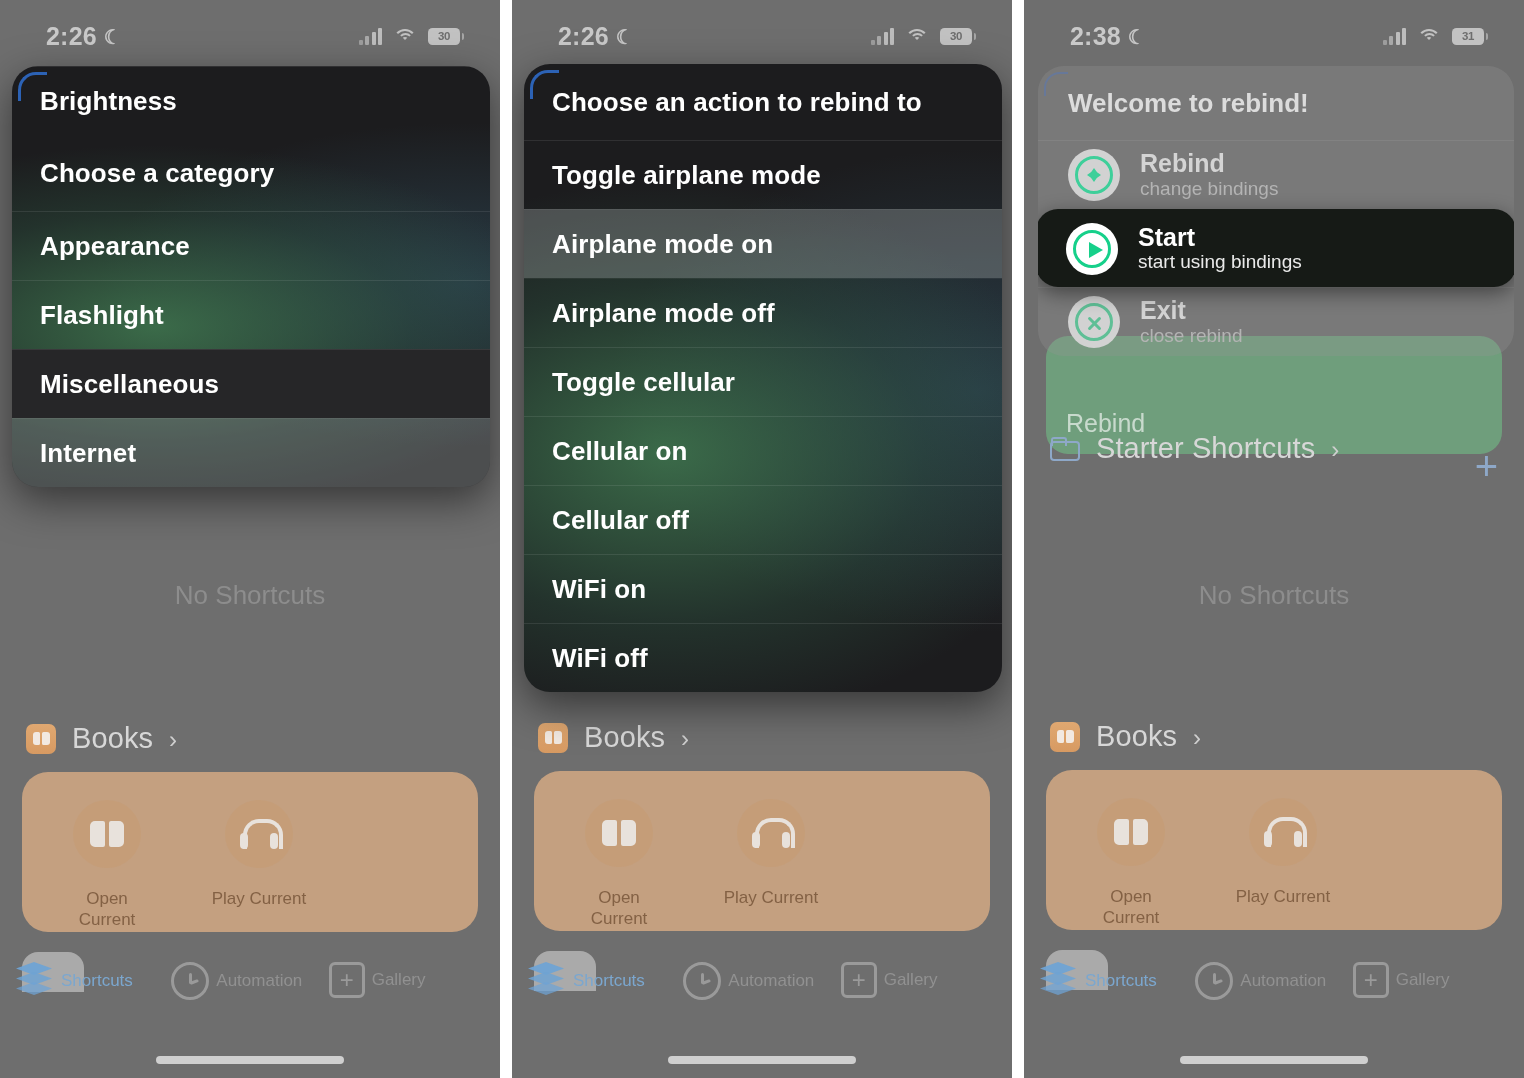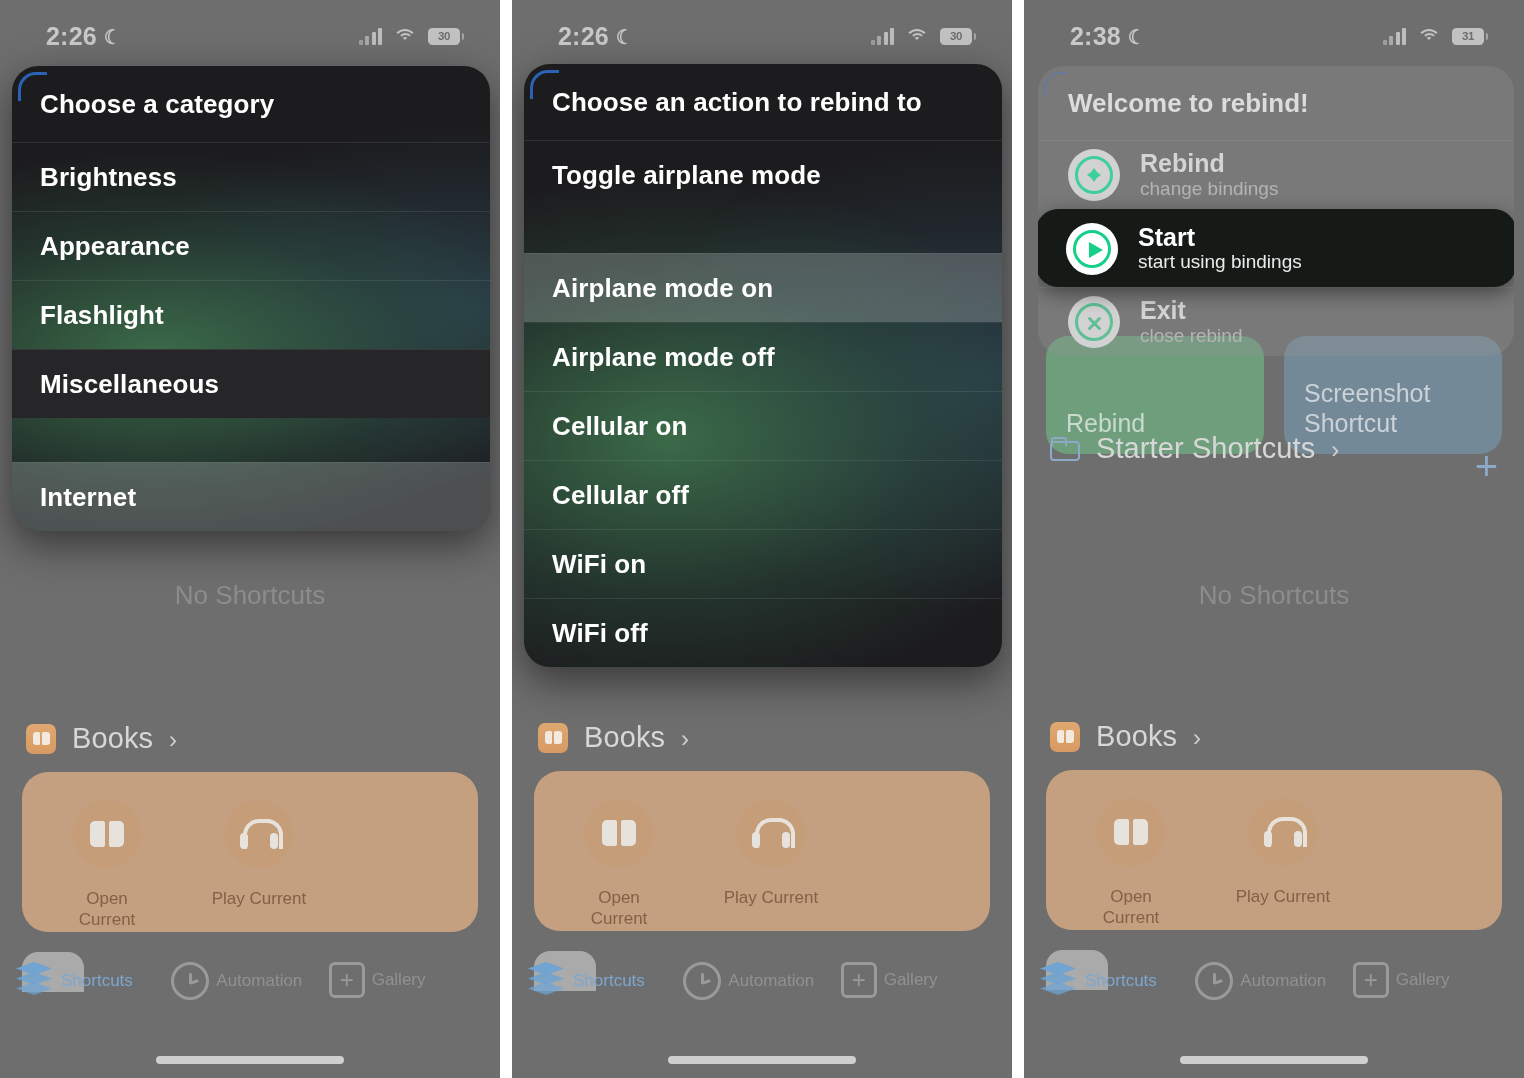--- a/index.html
+++ b/index.html
@@ -144,21 +144,21 @@
       radial-gradient(110% 55% at 95% 52%, rgba(52,86,104,.55) 0%, rgba(0,0,0,0) 70%);
   }
   .ctx-row {
     position: relative; z-index: 2;
     height: 69px; display:flex; align-items:center;
     padding: 0 28px;
     color: #fff; font-size: 26px; font-weight: 700; letter-spacing: .1px;
     border-top: 1px solid rgba(255,255,255,.09);
   }
   .ctx-row.header { border-top: none; height: 76px; }
-  .ctx-row.hl { background: rgba(190,196,196,.30); border-top-color: rgba(255,255,255,.06); margin-top: 44px; }
+  .ctx-row.hl { background: rgba(190,196,196,.30); border-top-color: rgba(255,255,255,.06); }
   .ctx-row.hl + .ctx-row { border-top-color: rgba(255,255,255,.05); }
   .ctx-row.last { background:#262628; }
 
   
   .wmenu {
     position:absolute; left: 14px; right: 10px; top: 66px;
     border-radius: 26px; overflow: hidden;
     background: rgba(150,150,150,.30);
   }
   .wmenu:before {
@@ -275,22 +275,22 @@
             <s class="c"></s>
           </div>
         <div class="batt">
             <span>30</span>
           </div>
       </div>
     </div>
 
     <div class="ctxmenu">
       <div class="ctx-glow"></div>
+      <div class="ctx-row">Brightness</div>
       <div class="ctx-row header">Choose a category</div>
-      <div class="ctx-row">Brightness</div>
       <div class="ctx-row">Appearance</div>
       <div class="ctx-row">Flashlight</div>
       <div class="ctx-row last">Miscellaneous</div>
       <div class="ctx-row hl">Internet</div>
     </div>
   </div>
 
   <div class="gap"></div>
 
   <div class="phone p2">
@@ -363,38 +363,35 @@
           </div>
       </div>
     </div>
 
     <div class="ctxmenu" style="top:64px">
       <div class="ctx-glow"></div>
       <div class="ctx-row header">Choose an action to rebind to</div>
       <div class="ctx-row">Toggle airplane mode</div>
       <div class="ctx-row hl">Airplane mode on</div>
       <div class="ctx-row">Airplane mode off</div>
+      <div class="ctx-row">Toggle cellular</div>
       <div class="ctx-row">Cellular on</div>
       <div class="ctx-row">Cellular off</div>
       <div class="ctx-row">WiFi on</div>
       <div class="ctx-row">WiFi off</div>
     </div>
   </div>
 
   <div class="gap"></div>
 
   <div class="phone">
     <div class="bg-layer">
       <div class="tiles">
         <div class="tile green">
           <div style="white-space:pre-line">Rebind</div>
-        </div>
-        <div class="tile blue">
-          <div style="white-space:pre-line">Screenshot
-Shortcut</div>
         </div>
       </div>
 
       <div class="section-head" style="top:432px">
         <div class="folder-icon"></div>
         <div class="title">Starter Shortcuts</div>
         <div class="chev">›</div>
       </div>
       <div class="plus-btn" style="top:446px">+</div>
 

